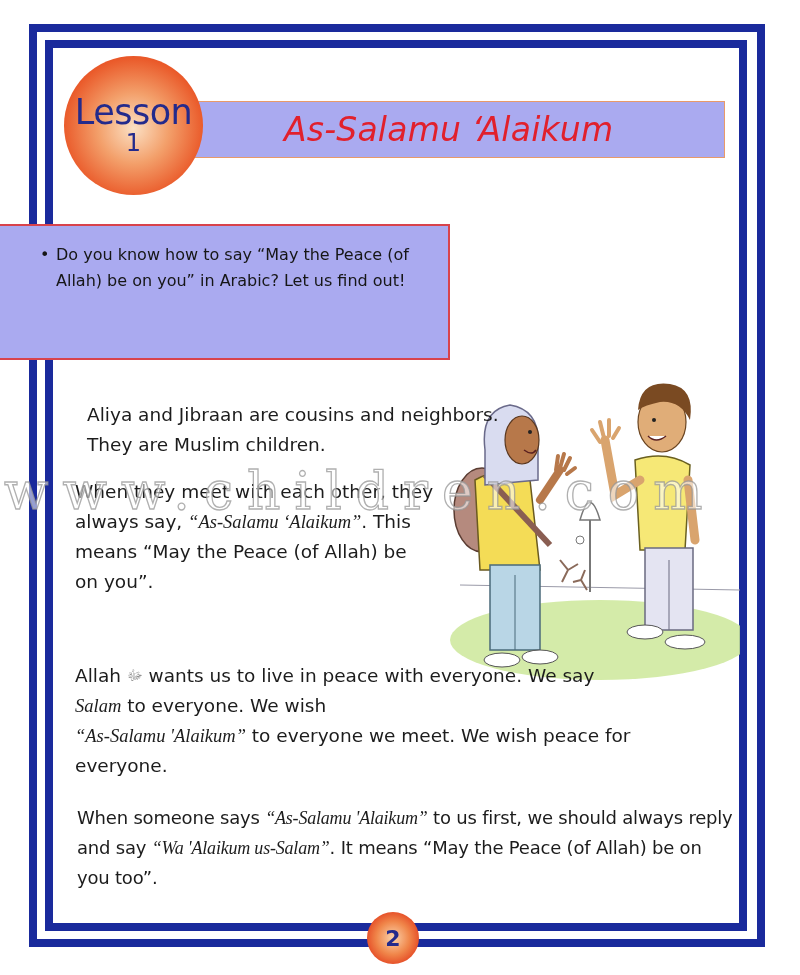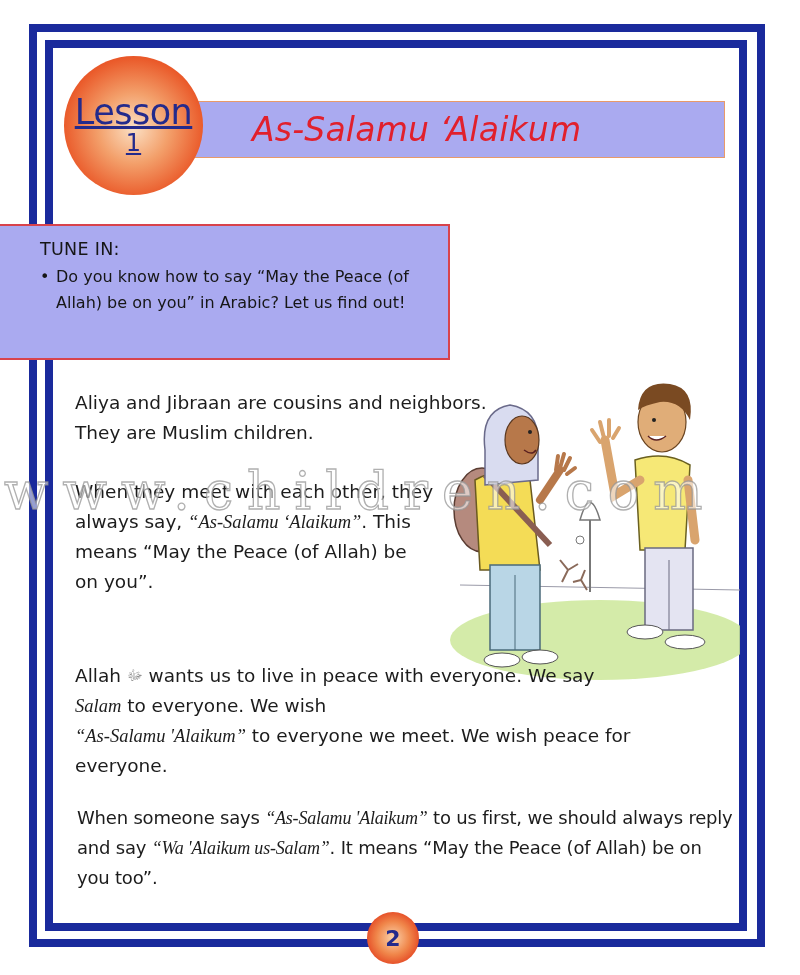--- a/index.html
+++ b/index.html
@@ -18,34 +18,33 @@
     left: 45px; top: 40px; width: 702px; height: 891px;
     border: 8px solid #1a2a9c;
   }
   .lesson-badge {
     position: absolute; left: 64px; top: 56px; width: 139px; height: 139px;
     border-radius: 50%;
     background: radial-gradient(circle at 50% 52%, #fbe0c4 0%, #f3a06b 35%, #ea5a2a 70%, #d9321a 100%);
     z-index: 3;
     display: flex; flex-direction: column; align-items: center; justify-content: center;
     color: #232a8c;
-    text-decoration: underline;
   }
   .lesson-word { font-size: 35px; line-height: 36px; margin-top: -2px; letter-spacing: -0.5px; }
   .lesson-num { font-size: 24px; line-height: 26px; }
   .title-banner {
     position: absolute; left: 190px; top: 101px; width: 535px; height: 57px;
     box-sizing: border-box;
     background: #aaaaf0;
     border: 1px solid #e89a6a;
     z-index: 2;
     display: flex; align-items: center;
   }
   .title-text {
-    margin-left: 61px;
+    margin-left: 93px;
     font-size: 33px; font-style: italic; color: #e1202c;
     letter-spacing: 0.2px;
   }
   .tunein-box {
     position: absolute; left: 0; top: 224px; width: 450px; height: 136px;
     box-sizing: border-box;
     background: #aaaaf0;
     border-top: 2px solid #d8434c;
     border-right: 2px solid #d8434c;
     border-bottom: 2px solid #d8434c;
@@ -95,27 +94,26 @@
 <div class="lesson-badge">
   <span class="lesson-word">Lesson</span>
   <span class="lesson-num">1</span>
 </div>
 
 <div class="title-banner">
   <span class="title-text">As-Salamu ‘Alaikum</span>
 </div>
 
 <div class="tunein-box">
-  <div class="tunein-heading">TUNE IN:</div>
   <ul class="tunein-list">
     <li class="tunein-item">Do you know how to say “May the Peace (of Allah) be on you” in Arabic? Let us find out!</li>
   </ul>
 </div>
 
-<p class="para p1" style="margin:0">Aliya and Jibraan are cousins and neighbors. They are Muslim children.</p>
+<p class="para p1" style="margin:12px">Aliya and Jibraan are cousins and neighbors. They are Muslim children.</p>
 
 <p class="para p2" style="margin:0"><span>When they meet with each other, they always say, </span><i>“As-Salamu ‘Alaikum”</i><span>. This means “May the Peace (of Allah) be on you”.</span></p>
 
 <p class="para p3" style="margin:0"><span>Allah </span><span class="allah-glyph">ﷻ</span><span> wants us to live in peace with everyone. We say </span><i>Salam</i><span> to everyone. We wish </span><br><i>“As-Salamu 'Alaikum”</i><span> to everyone we meet. We wish peace for everyone.</span></p>
 
 <p class="para p4" style="margin:2px"><span>When someone says </span><i>“As-Salamu 'Alaikum”</i><span> to us first, we should always reply and say </span><i>“Wa 'Alaikum us-Salam”</i><span>. It means “May the Peace (of Allah) be on you too”.</span></p>
 
 <svg class="illustration" viewBox="0 0 300 315" xmlns="http://www.w3.org/2000/svg">
 
   <ellipse cx="160" cy="270" rx="150" ry="40" fill="#cde89a" opacity="0.85"></ellipse>

